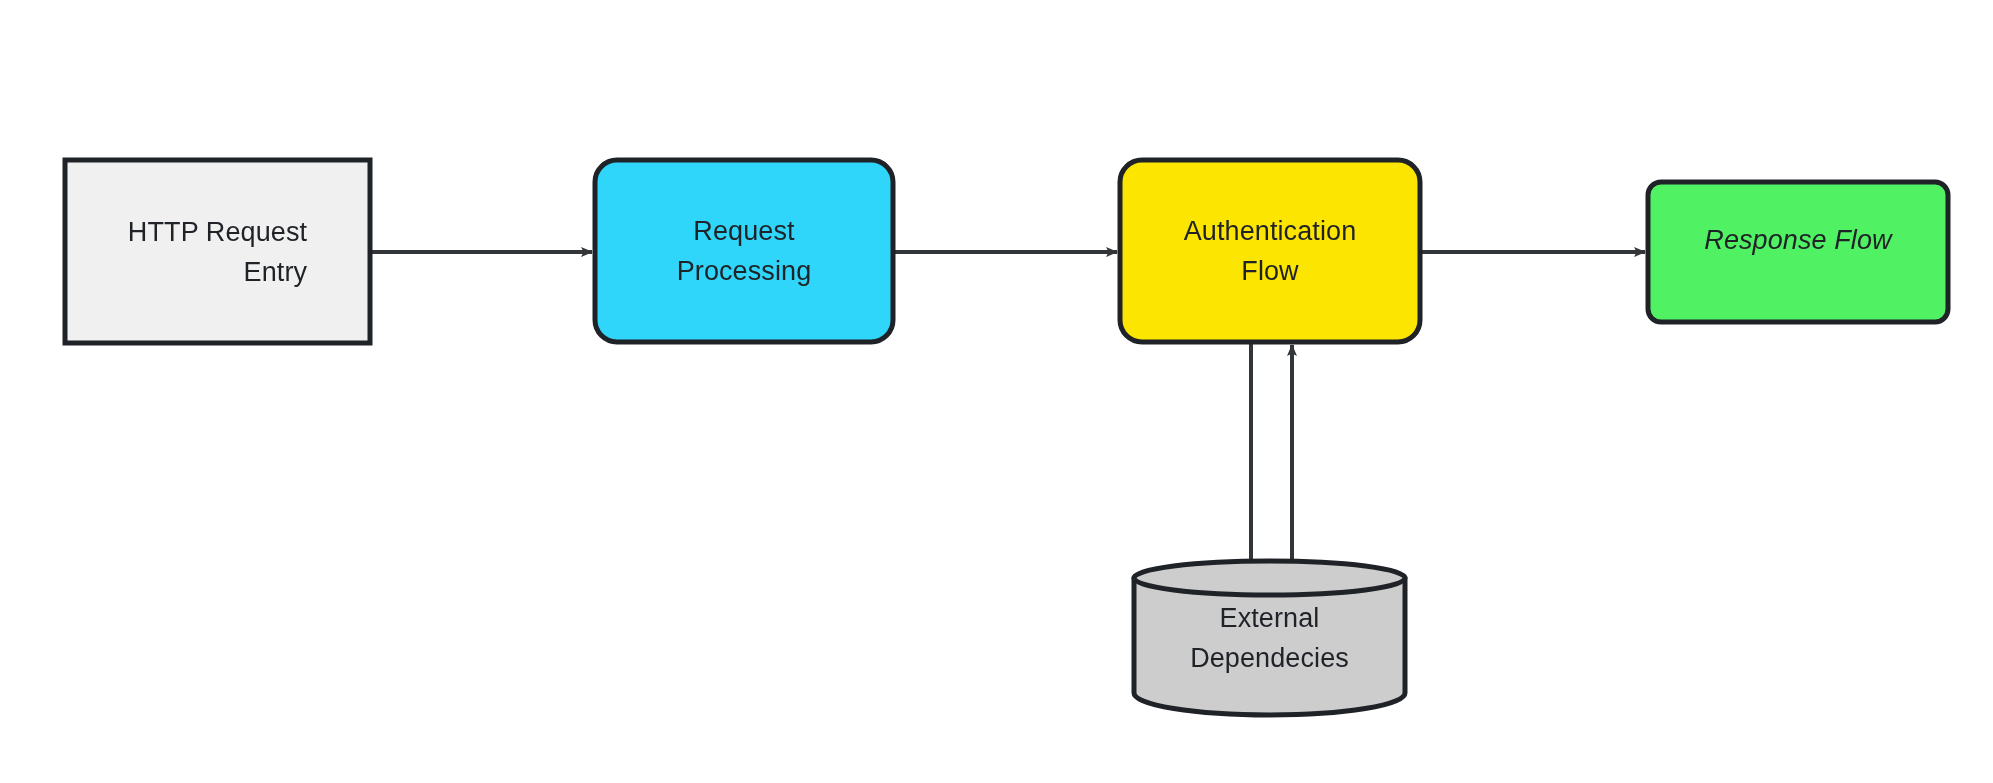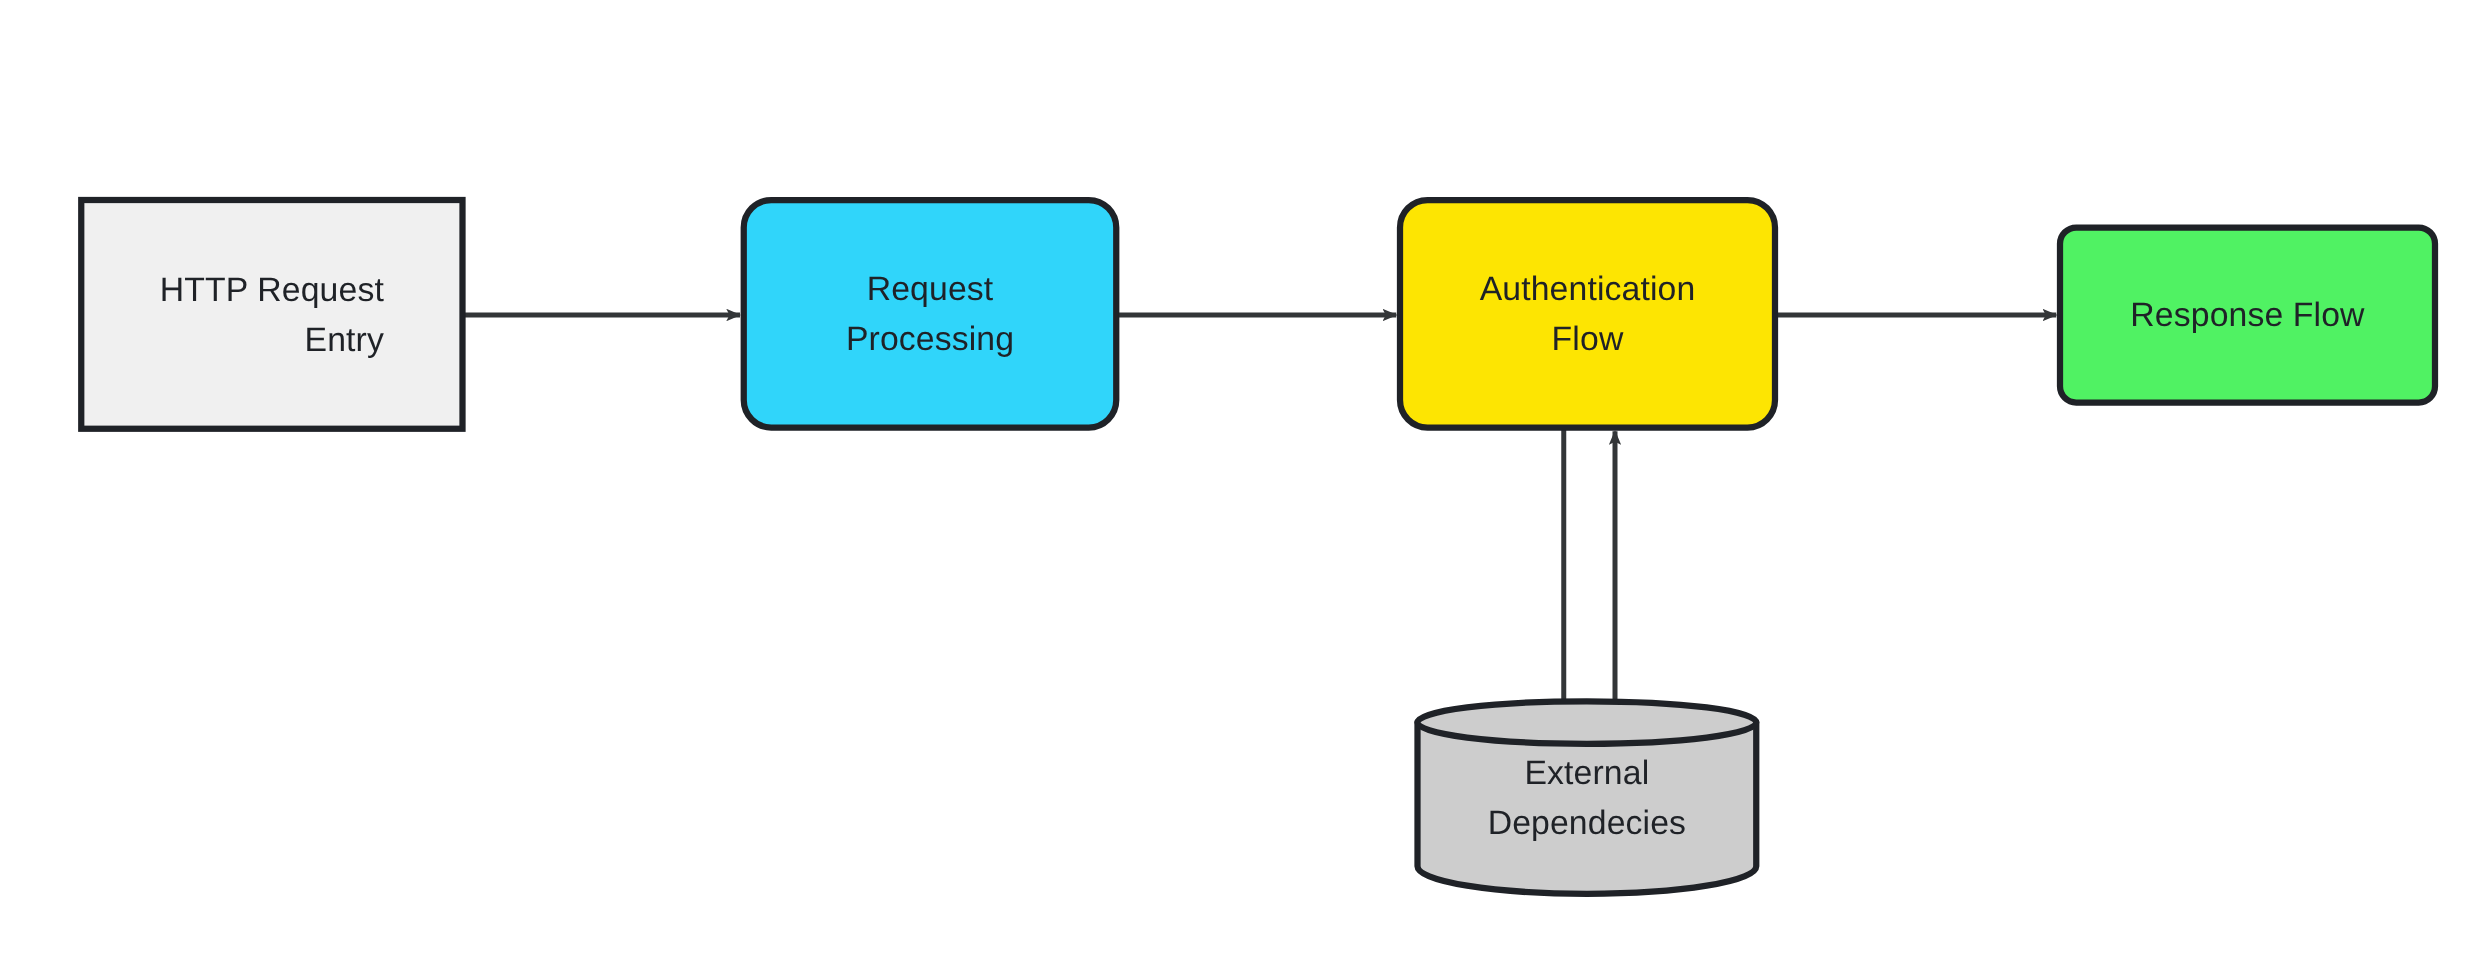--- a/index.html
+++ b/index.html
@@ -36,21 +36,21 @@
     font-family: "Liberation Sans", sans-serif;
     font-size: 27px;
     line-height: 40px;
     letter-spacing: 0.1px;
     white-space: pre-line;
     pointer-events: none;
   }
   #label-http-request-entry { left: 65px;   top: 160px; width: 305px; height: 183px; text-align: right; }
   #label-request-processing { left: 595px;  top: 160px; width: 298px; height: 182px; }
   #label-authentication-flow{ left: 1120px; top: 160px; width: 300px; height: 182px; }
-  #label-response-flow      { left: 1648px; top: 182px; width: 300px; height: 140px; }
+  #label-response-flow      { left: 1648px; top: 170px; width: 300px; height: 140px; font-style: italic; }
   #label-external-dependencies { left: 1134px; top: 588px; width: 271px; height: 100px; }
 </style>
 </head>
 <body>
 
 <div id="diagram-root">
 
   <svg class="svg-layer" viewBox="0 0 1993 783" xmlns="http://www.w3.org/2000/svg">
     <defs>
       <marker id="arrowhead" markerWidth="12" markerHeight="10" refX="11" refY="5" orient="auto" markerUnits="userSpaceOnUse">

